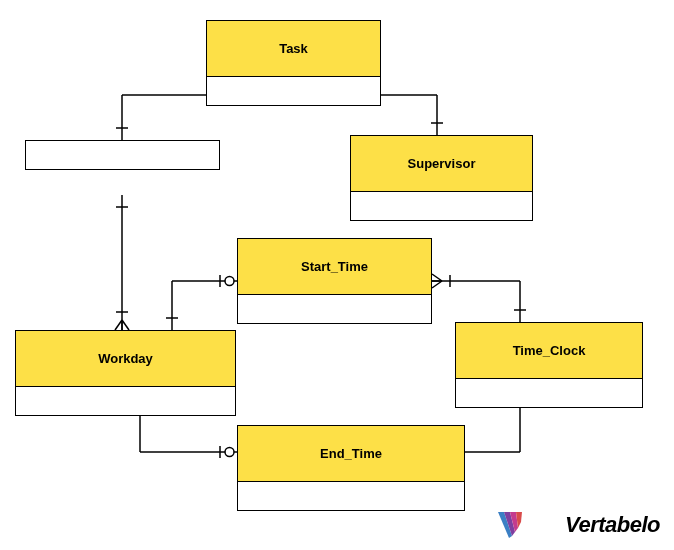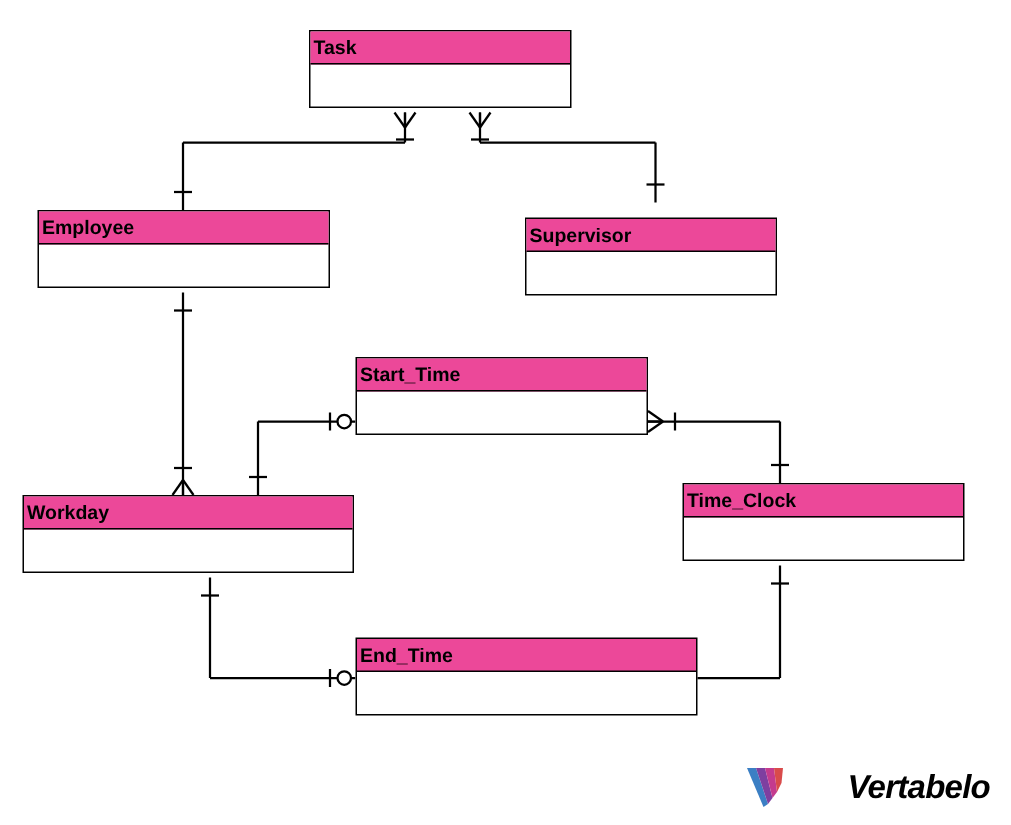--- a/index.html
+++ b/index.html
@@ -24,26 +24,26 @@
     height: 550px;
     pointer-events: none;
   }
   .entity {
     position: absolute;
     border: 1.5px solid #000;
     background: #ffffff;
     box-sizing: border-box;
   }
   .entity .title {
-    background: #ec4899;
+    background: #fde047;
     border-bottom: 1.5px solid #000;
     font-weight: bold;
     font-size: 13px;
-    text-align: left;
-    padding: 3px 2px;
+    text-align: center;
+    padding: 20px 2px;
     box-sizing: border-box;
     user-select: none;
   }
   .entity .body {
     height: 28px;
   }
   .logo {
     position: absolute;
     right: 14px;
     bottom: 10px;
@@ -111,24 +111,23 @@
       <line x1="442" y1="452" x2="432" y2="452" stroke="#000" stroke-width="1.5"></line>
       <line x1="442" y1="452" x2="432" y2="459" stroke="#000" stroke-width="1.5"></line>
       <line x1="450" y1="446" x2="450" y2="458" stroke="#000" stroke-width="1.5"></line>
     </svg>
 
   <div class="entity" style="left: 206px; top: 20px; width: 175px;">
     <div class="title">Task</div>
     <div class="body"></div>
   </div>
   <div class="entity" style="left: 25px; top: 140px; width: 195px;">
-    <div class="title">Employee</div>
     <div class="body"></div>
   </div>
-  <div class="entity" style="left: 350px; top: 145px; width: 168px;">
+  <div class="entity" style="left: 350px; top: 135px; width: 183px;">
     <div class="title">Supervisor</div>
     <div class="body"></div>
   </div>
   <div class="entity" style="left: 237px; top: 238px; width: 195px;">
     <div class="title">Start_Time</div>
     <div class="body"></div>
   </div>
   <div class="entity" style="left: 15px; top: 330px; width: 221px;">
     <div class="title">Workday</div>
     <div class="body"></div>

